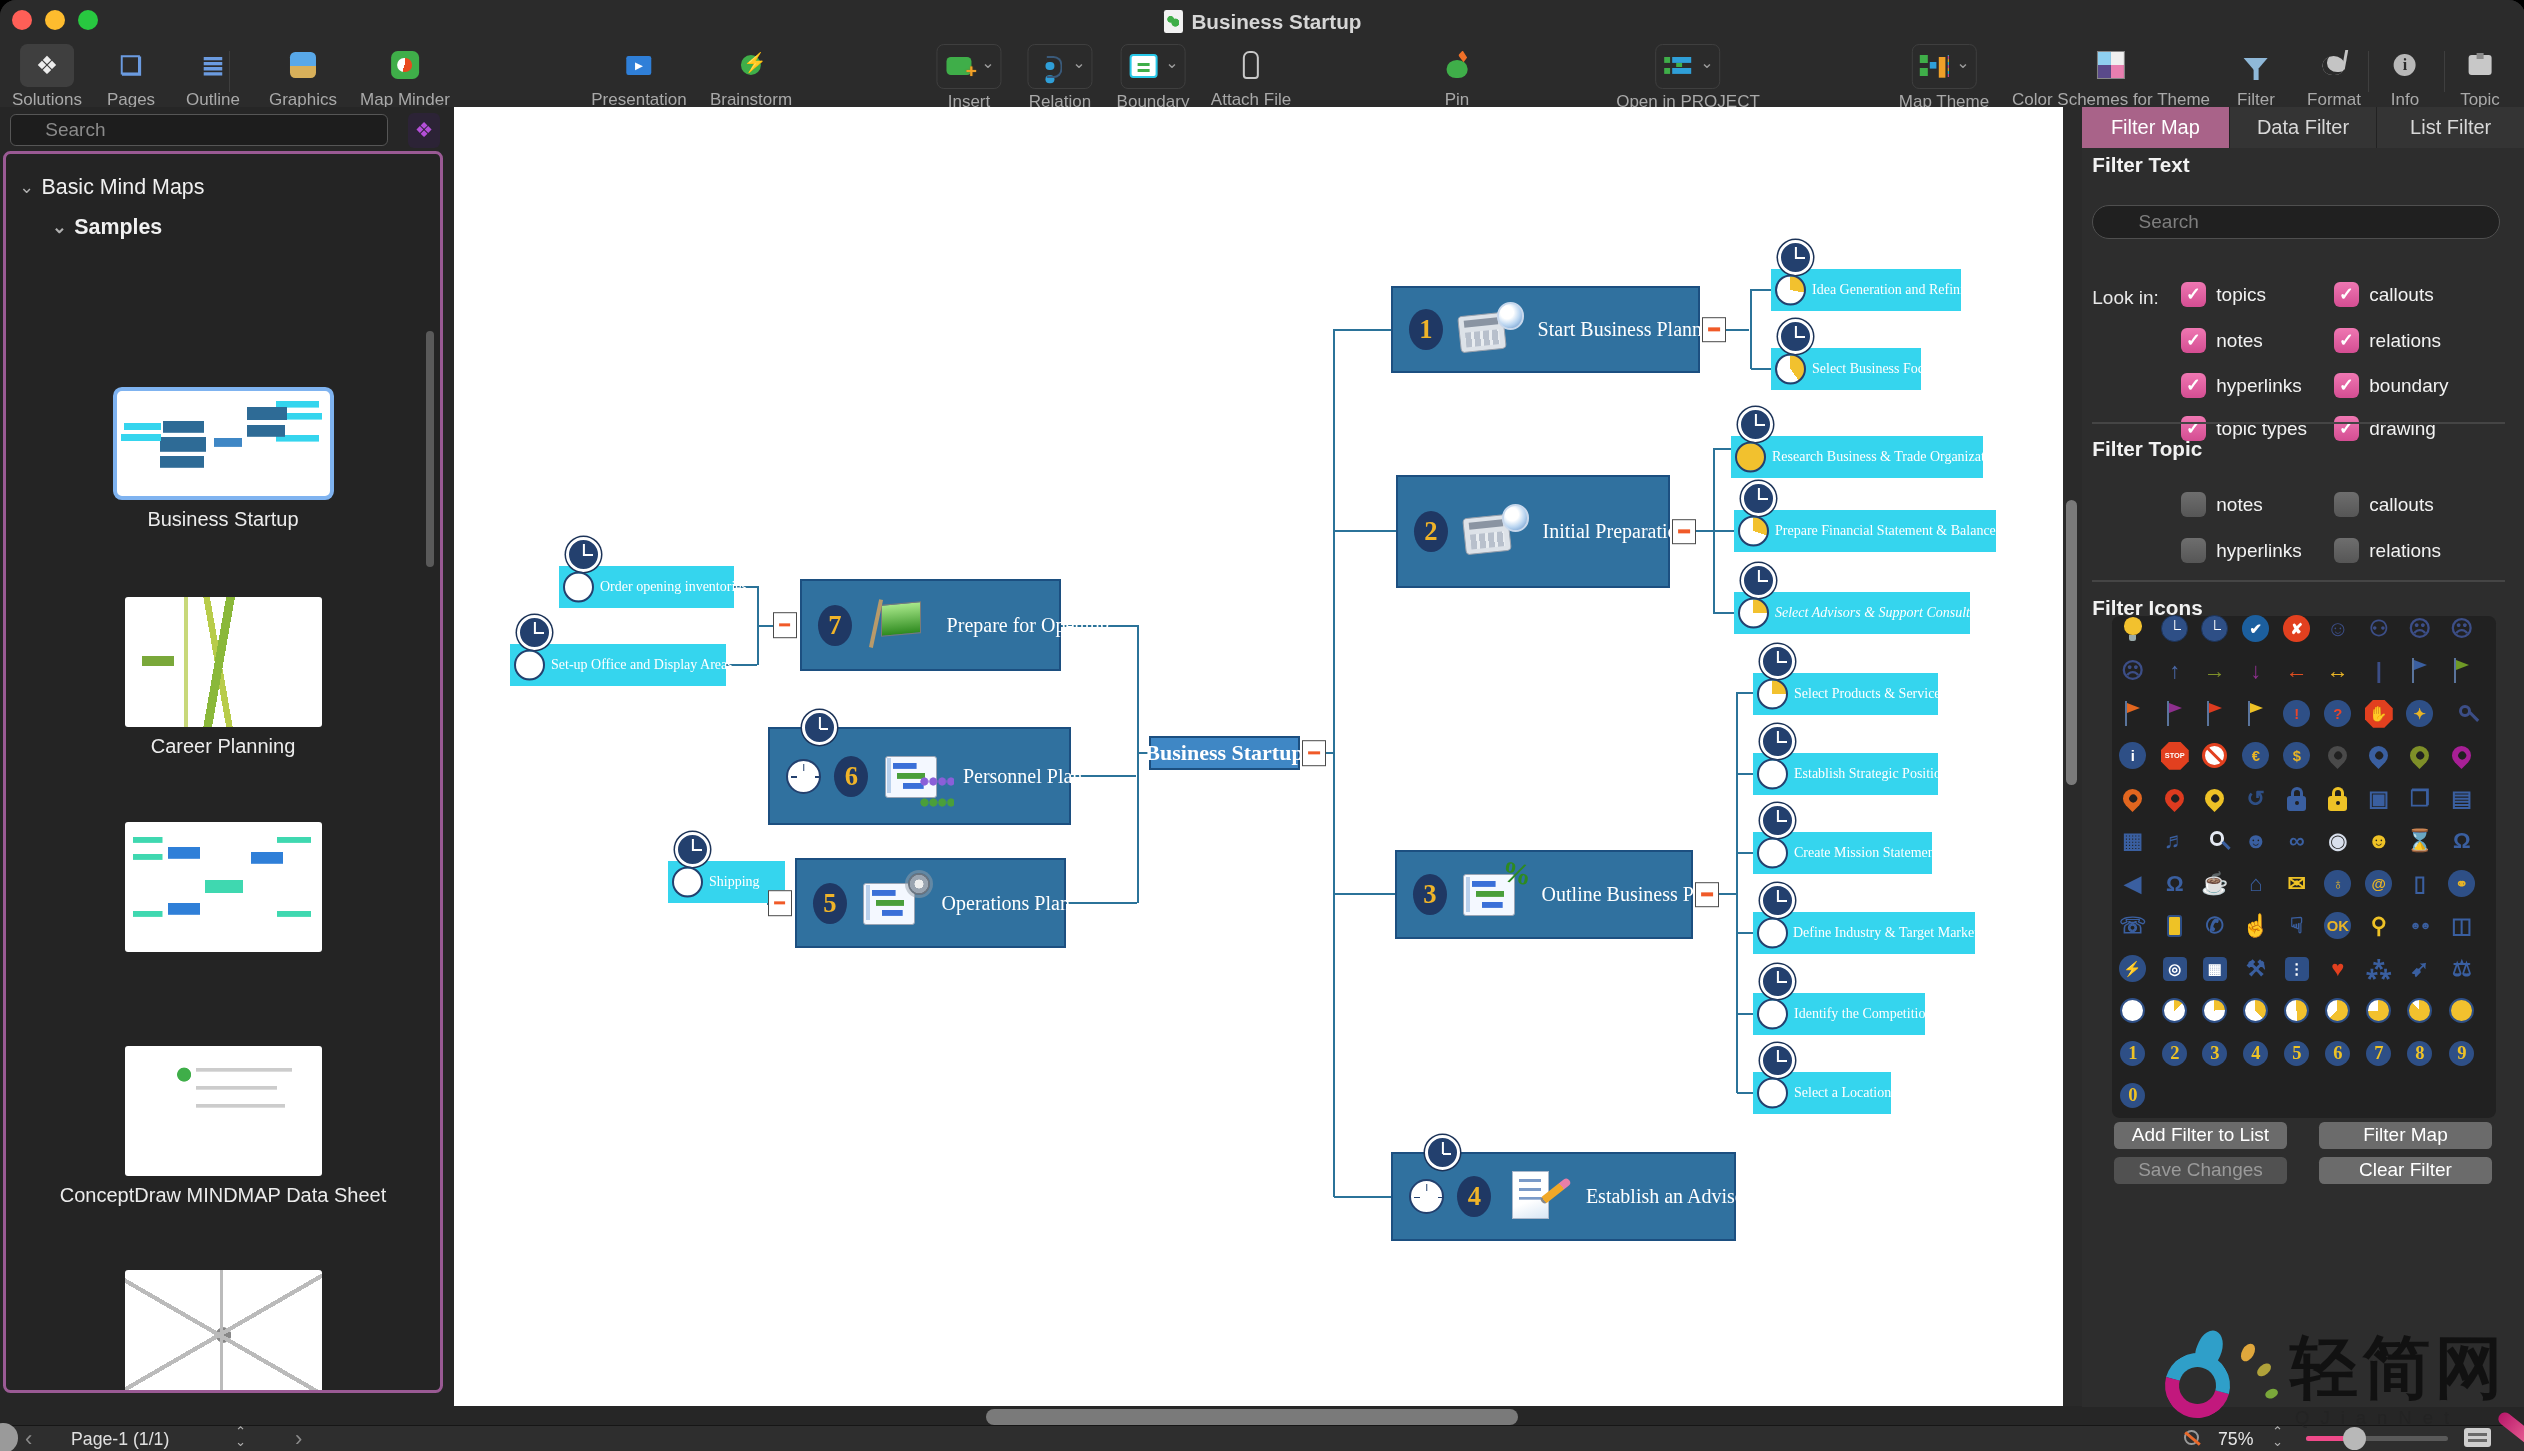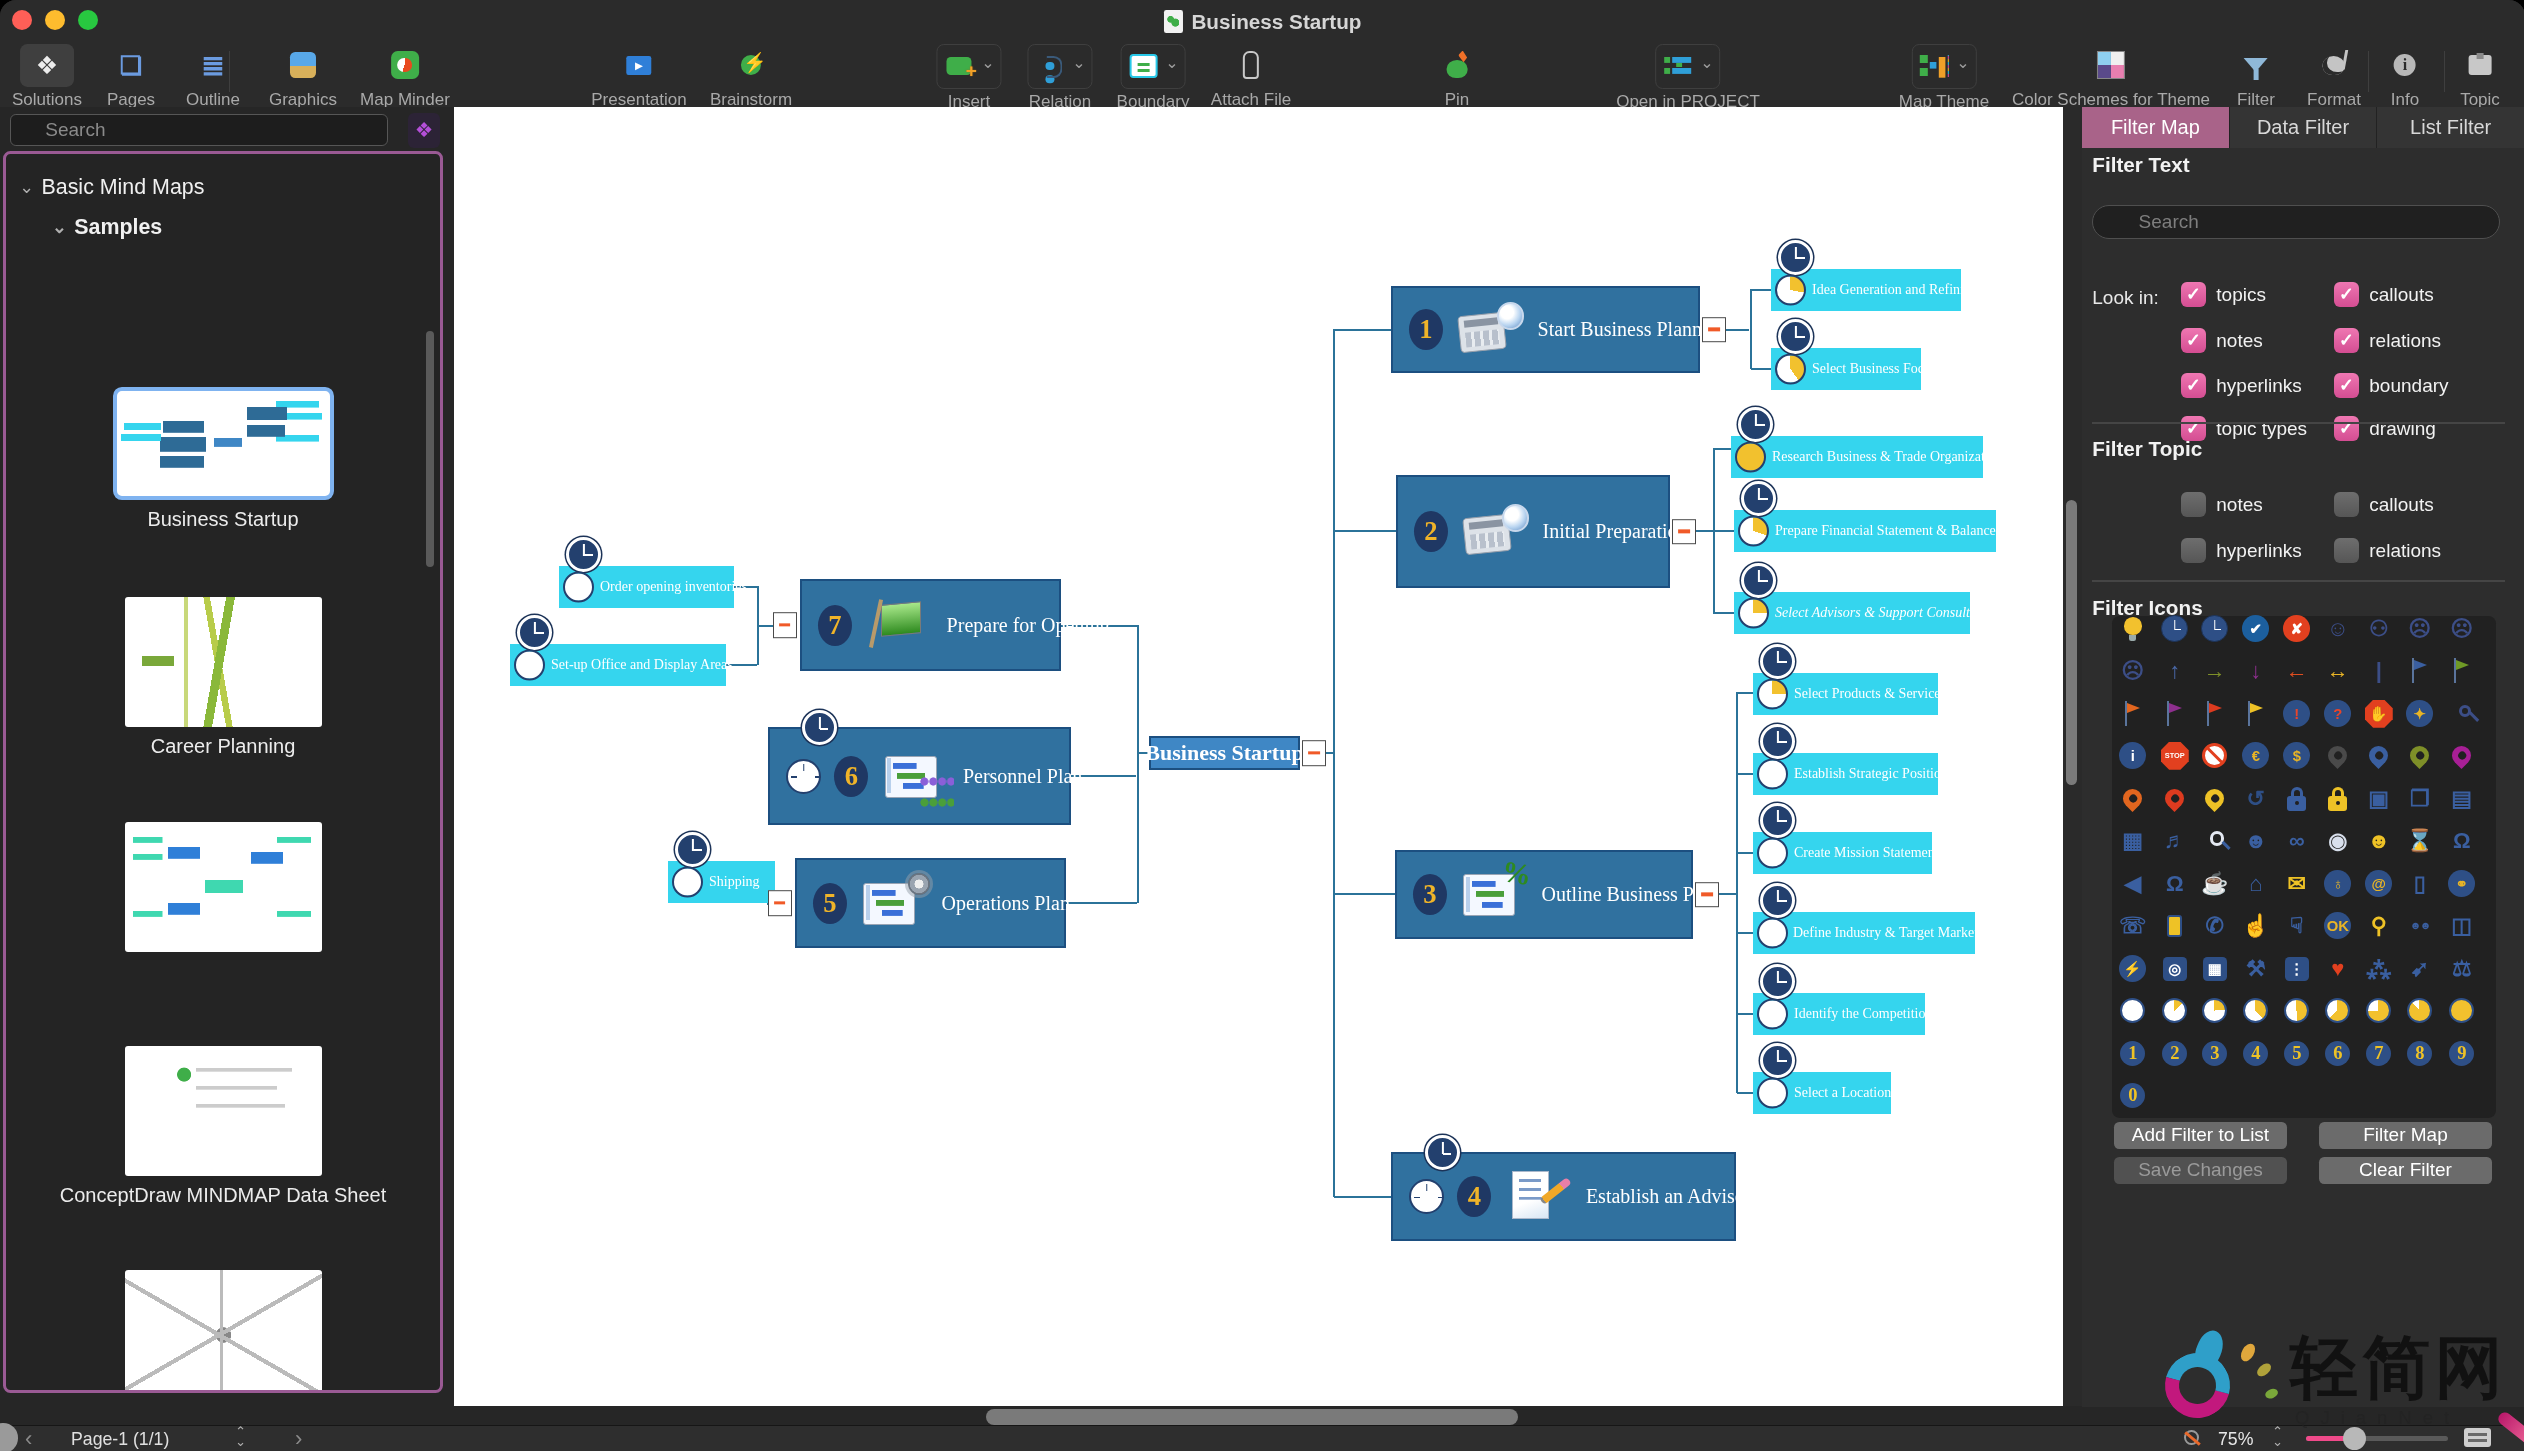--- a/index.html
+++ b/index.html
@@ -515,21 +515,21 @@
         <div class="sub" style="left: 105px; top: 459px; width: 175px; --f: 0%;">
           <span class="dclock"></span>
           <span class="pie"></span>
           <span class="slabel">Order opening inventories</span>
         </div>
         <div class="sub" style="left: 56px; top: 537px; width: 216px; --f: 0%;">
           <span class="dclock"></span>
           <span class="pie"></span>
           <span class="slabel">Set-up Office and Display Areas</span>
         </div>
-        <div class="sub" style="left: 214px; top: 754px; width: 107px; --f: 0%;">
+        <div class="sub" style="left: 214px; top: 754px; width: 117px; --f: 0%;">
           <span class="dclock"></span>
           <span class="pie"></span>
           <span class="slabel">Shipping</span>
         </div>
       </div>
     <div>
 
     <div class="topic im-calc" style="left: 937px; top: 179px; width: 309px; height: 87px;">
 
           <span class="minus mR"></span>

